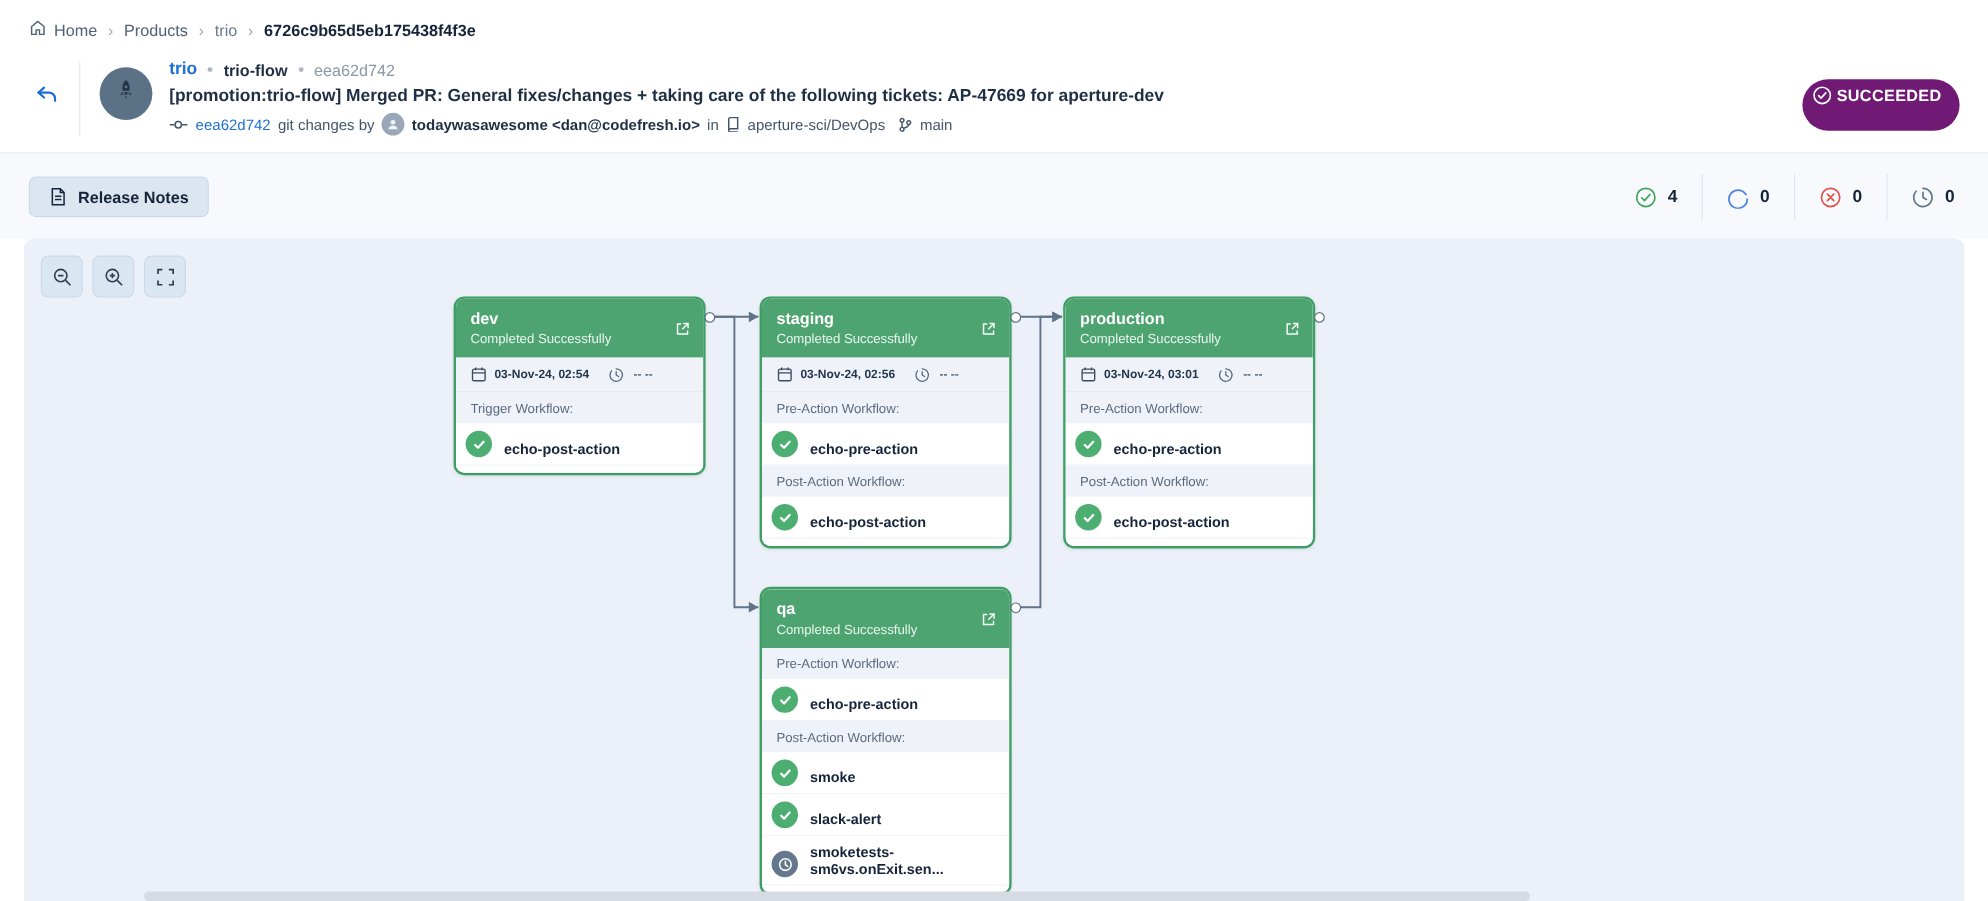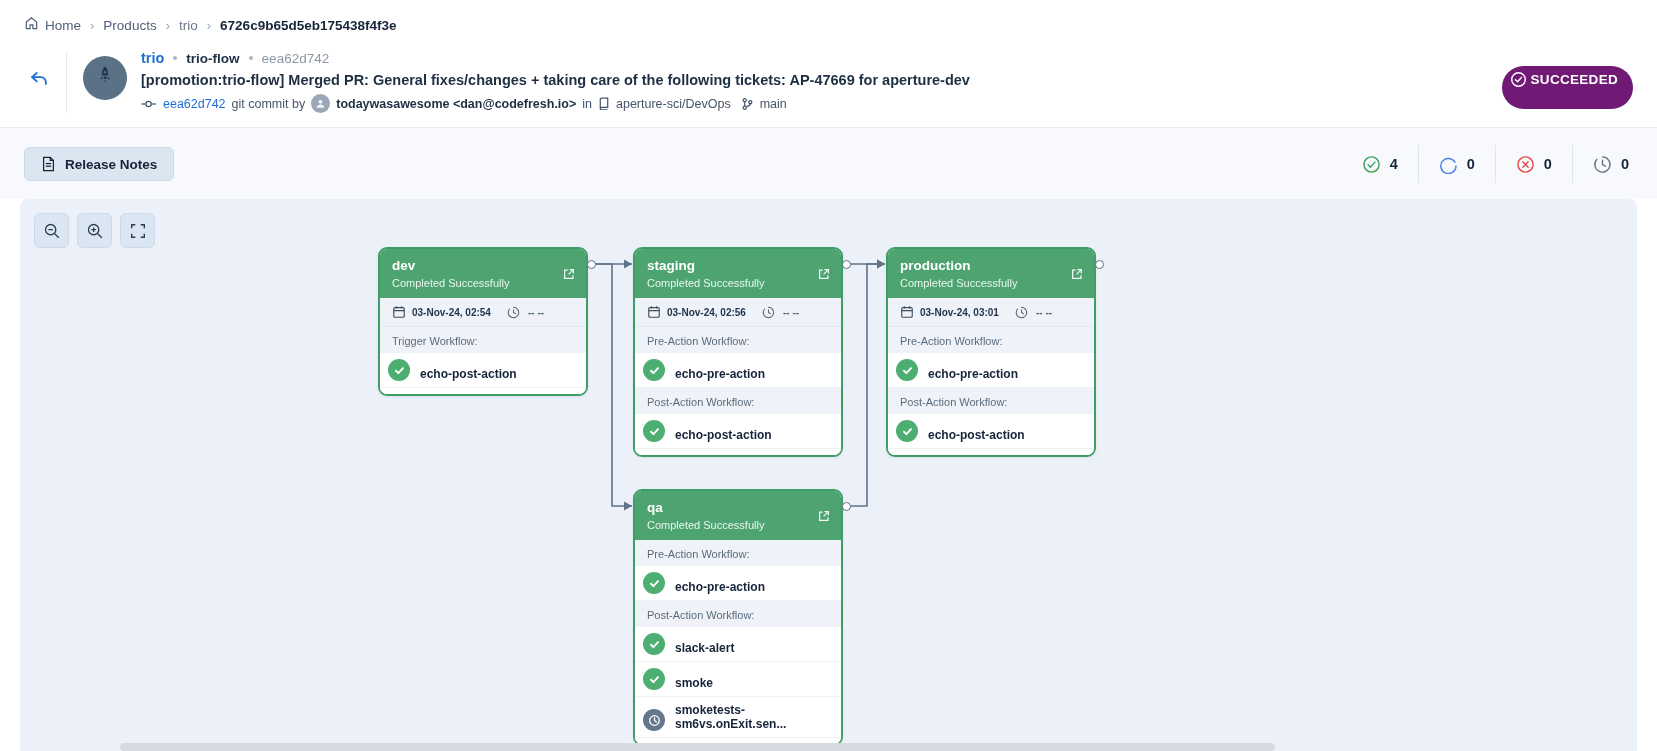--- a/index.html
+++ b/index.html
@@ -134,21 +134,21 @@
     <div class="hdr-title">[promotion:trio-flow] Merged PR: General fixes/changes + taking care of the following tickets: AP-47669 for aperture-dev</div>
     <div class="commit-line">
       <span style="line-height:0">
         <svg width="16" height="12" viewBox="0 0 18 12" fill="none" stroke="#44556a" stroke-width="1.4">
           <line x1="0.5" y1="6" x2="5" y2="6"></line>
             <circle cx="8.5" cy="6" r="3"></circle>
             <line x1="12" y1="6" x2="17" y2="6"></line>
         </svg>
       </span>
       <span class="commit-sha">eea62d742</span>
-      <span>git commit by</span>
+      <span>git changes by</span>
       <span class="mini-avatar">
         <svg width="11" height="11" viewBox="0 0 12 12" fill="#f2f5f8">
           <circle cx="6" cy="4.2" r="2.1"></circle>
             <path d="M1.8 10.5 a4.3 4.3 0 0 1 8.4 0 Z"></path>
         </svg>
       </span>
       <span class="commit-author">todaywasawesome &lt;dan@codefresh.io&gt;</span>
       <span>in</span>
       <span style="line-height:0">
         <svg width="12" height="13" viewBox="0 0 12 14" fill="none" stroke="#44556a" stroke-width="1.3">
@@ -432,29 +432,29 @@
             </span>
             <span>echo-pre-action</span>
           </div>
           <div class="env-section-label">Post-Action Workflow:</div>
           <div class="env-item">
             <span class="item-badge success">
               <svg width="13" height="13" viewBox="0 0 14 14" fill="none" stroke="#fff" stroke-width="2" stroke-linecap="round" stroke-linejoin="round">
                 <path d="M3.2 7.3 L5.8 9.9 L10.8 4.4"></path>
               </svg>
             </span>
+            <span>smoke</span>
+          </div>
+          <div class="env-item">
+            <span class="item-badge success">
+              <svg width="13" height="13" viewBox="0 0 14 14" fill="none" stroke="#fff" stroke-width="2" stroke-linecap="round" stroke-linejoin="round">
+                <path d="M3.2 7.3 L5.8 9.9 L10.8 4.4"></path>
+              </svg>
+            </span>
             <span>slack-alert</span>
-          </div>
-          <div class="env-item">
-            <span class="item-badge success">
-              <svg width="13" height="13" viewBox="0 0 14 14" fill="none" stroke="#fff" stroke-width="2" stroke-linecap="round" stroke-linejoin="round">
-                <path d="M3.2 7.3 L5.8 9.9 L10.8 4.4"></path>
-              </svg>
-            </span>
-            <span>smoke</span>
           </div>
           <div class="env-item">
             <span class="item-badge pending">
               <svg width="13" height="13" viewBox="0 0 14 14" fill="none" stroke="#fff" stroke-width="1.4">
                 <circle cx="7" cy="7" r="5.2"></circle>
                 <path d="M7 4 V7 L9 8.6" stroke-linecap="round"></path>
               </svg>
             </span>
             <span>smoketests-sm6vs.onExit.sen...</span>
           </div>

